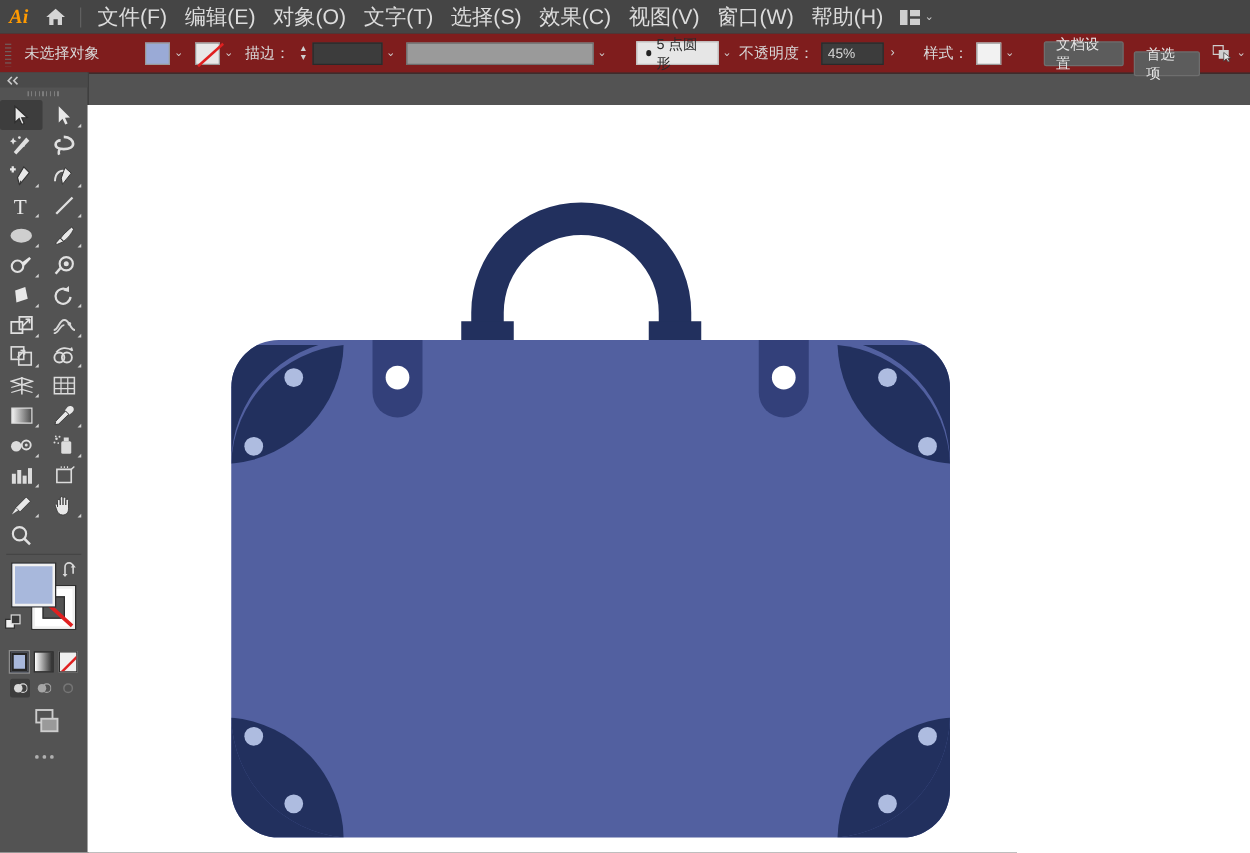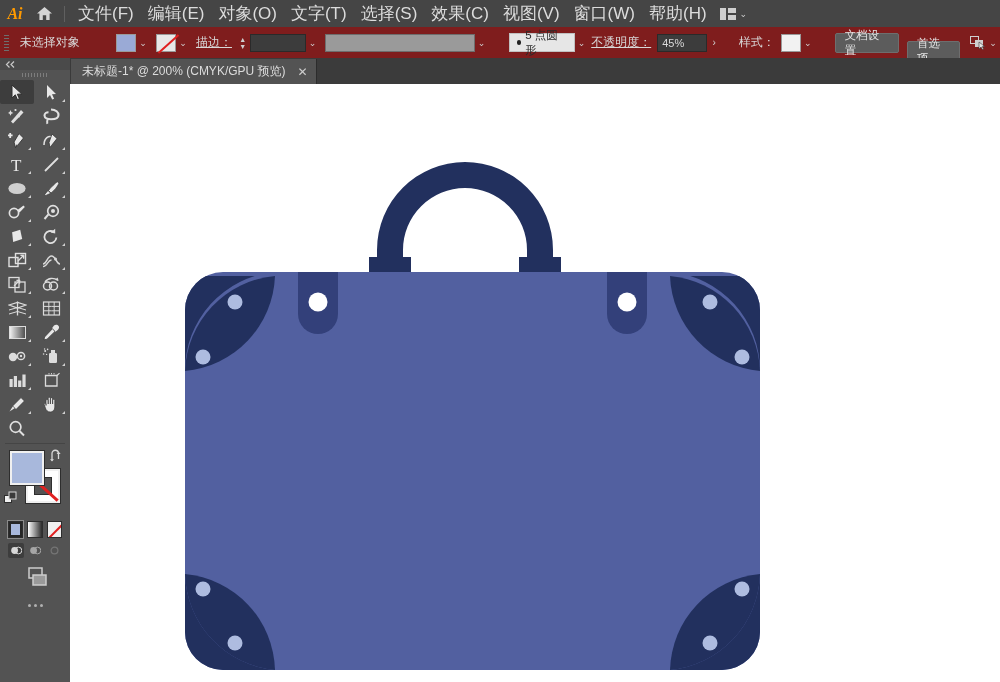--- a/index.html
+++ b/index.html
@@ -35,21 +35,21 @@
     position:absolute;left:0;top:27px;width:1000px;height:31px;
     background:#7f1d1d;display:flex;align-items:center;
     border-bottom:1px solid #2e2e2e;
   }
   .grip{
     width:9px;height:20px;margin-left:2px;margin-right:3px;
     background:repeating-linear-gradient(to bottom,#6e6e6e 0 1px,transparent 1px 3px);
     background-size:5px 3px;background-repeat:repeat-y;background-position:2px 2px;
   }
   .cb-label{font-size:12px;color:#d8d8d8;white-space:nowrap;margin:0 6px;}
-  .cb-label.underline{text-decoration:underline;}
+  .cb-label.underline{}
   .swatch-box{
     width:20px;height:18px;border:1px solid #9a9a9a;background:#9aaad6;box-sizing:border-box;
   }
   .swatch-none{
     width:20px;height:18px;border:1px solid #9a9a9a;background:#e8e8e8;box-sizing:border-box;position:relative;
   }
   .swatch-none:after{
     content:"";position:absolute;left:-2px;top:8px;width:27px;height:2px;background:#e02020;
     transform:rotate(-42deg);transform-origin:center;
   }
@@ -258,26 +258,20 @@
     <div class="cb-group" style="margin-left:10px;">
       <svg width="16" height="14" viewBox="0 0 16 14">
         <rect x="0.5" y="0.5" width="8" height="7" fill="none" stroke="#cfcfcf"></rect>
         <rect x="5" y="4" width="8" height="7" fill="#cfcfcf"></rect>
         <path d="M9 6 L9 13 L11 11 L12.4 13.6 L13.6 13 L12.2 10.6 L14.6 10.4 Z" fill="#e8e8e8" stroke="#3a3a3a" stroke-width="0.6"></path>
       </svg>
       <div class="caret">⌄</div>
     </div>
   </div>
 
-  <div class="tabbar">
-    <div class="doc-tab">
-      <span class="title">未标题-1* @ 200% (CMYK/GPU 预览)</span>
-      <span class="close">✕</span>
-    </div>
-  </div>
 
   <div class="toolbar">
 
     <div class="tb-header">
       <svg width="11" height="7" viewBox="0 0 11 7">
         <path d="M4.5 0.5 L1.5 3.5 L4.5 6.5" fill="none" stroke="#c8c8c8" stroke-width="1.2"></path>
         <path d="M9 0.5 L6 3.5 L9 6.5" fill="none" stroke="#c8c8c8" stroke-width="1.2"></path>
       </svg>
     </div>
     <div class="tb-grip">

